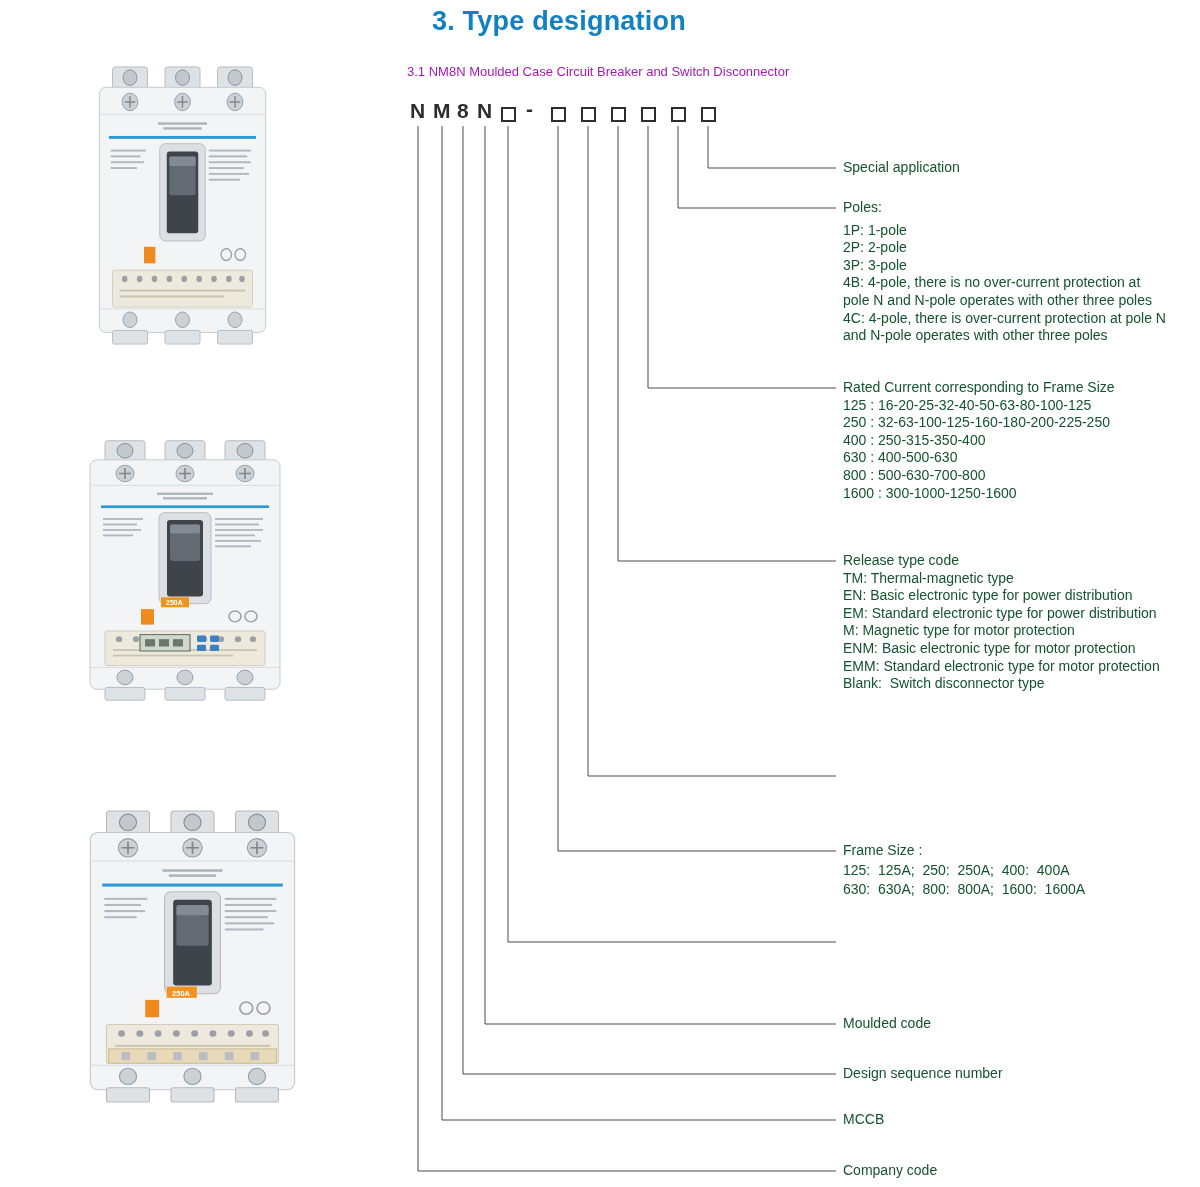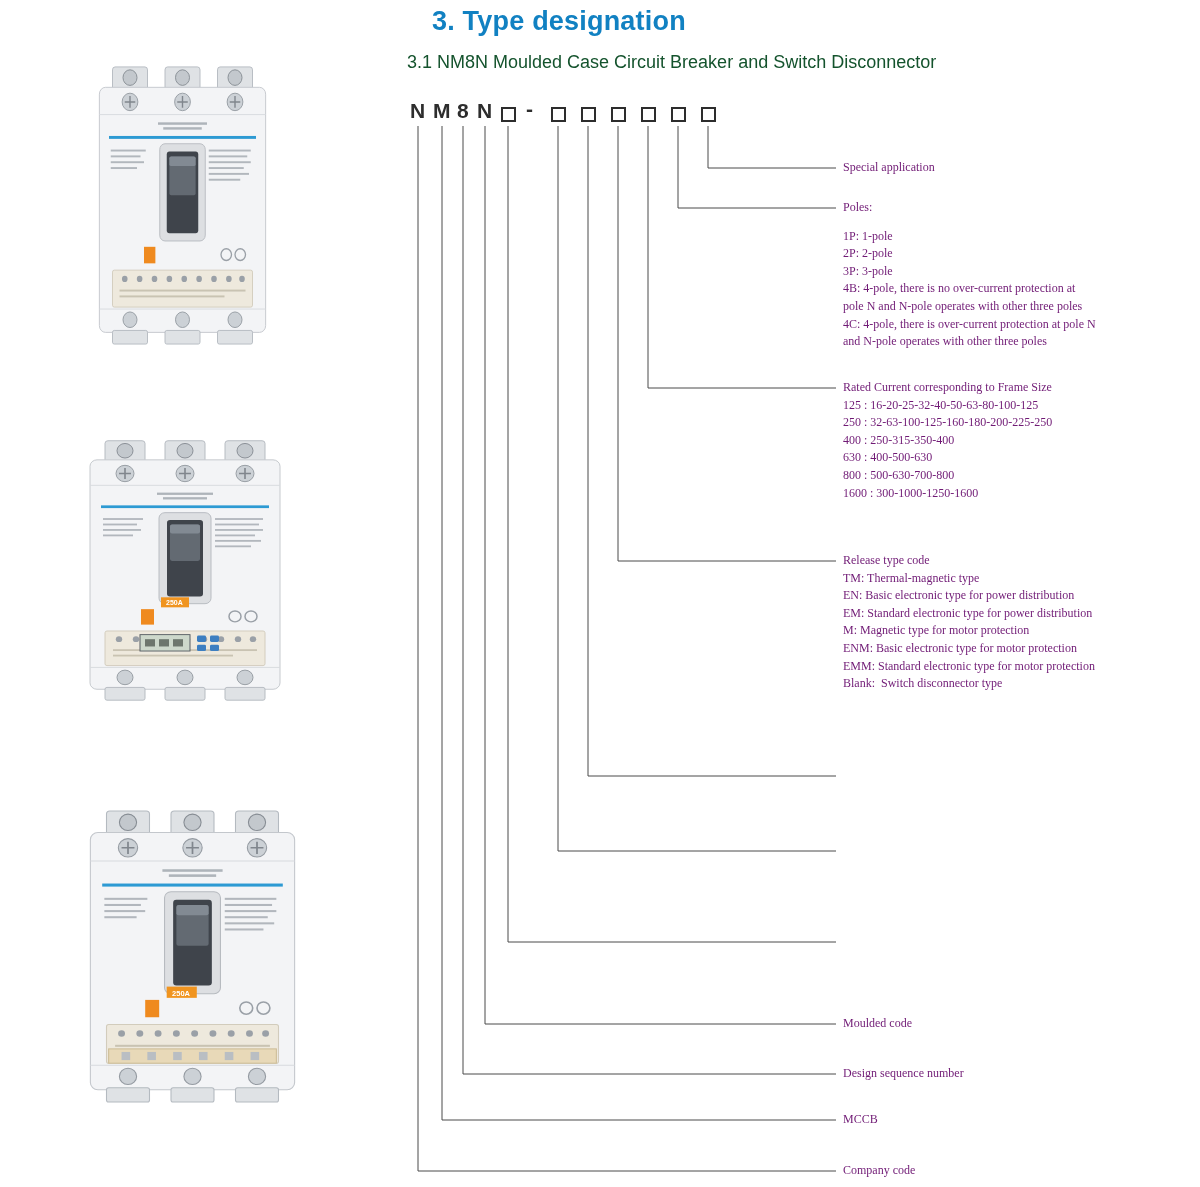--- a/index.html
+++ b/index.html
@@ -1,34 +1,34 @@
 <!DOCTYPE html>
 <html><head>
 <meta charset="utf-8">
 <style>
   * { margin:0; padding:0; box-sizing:border-box; }
   html,body { background:#ffffff; }
   body { font-family:"Liberation Sans", sans-serif; color:#3c3c3c; }
   .page { position:relative; width:1200px; height:1187px; background:#ffffff; overflow:hidden; }
 
   .title { position:absolute; left:408px; top:6px; font-size:27px; font-weight:bold; color:#1181c2; letter-spacing:0.2px;margin-left:24px; }
-  .subtitle { position:absolute; left:407px; top:52px; font-size:18px; color:#14532d; }
+  .subtitle { position:absolute; left:407px; top:64px; font-size:13px; color:#a21caf; }
 
   .code-letter { position:absolute; top:99px; font-size:21px; line-height:24px; font-weight:bold; color:#2d2d2d; }
   .code-sep { position:absolute; top:97px; font-size:21px; line-height:24px; font-weight:bold; color:#2d2d2d; }
   .code-box { position:absolute; top:107px; width:15px; height:15px; border:2px solid #2d2d2d; background:#ffffff; }
 
   .connectors { position:absolute; left:0; top:0; width:1200px; height:1187px; pointer-events:none; }
   .connectors polyline { fill:none; stroke:#4b4b4b; stroke-width:1; }
 
-  .label-block { position:absolute; left:843px; font-size:12px; line-height:17.6px; color:#701a75;font-family:Liberation Serif, serif; }
+  .label-block { position:absolute; left:843px; font-size:14px; line-height:17.6px; color:#14532d; }
   .label-block .lbl-line { white-space:pre; }
   .label-block.lh195 { line-height:19.5px; }
   .label-block.lh22 { line-height:22px; }
-  .head-gap { margin-bottom:11px; }
+  .head-gap { margin-bottom:5px; }
 
   .breaker { position:absolute; }
   .rating-text { font-family:"Liberation Sans", sans-serif; font-size:7px; font-weight:bold; fill:#ffffff; }
 </style>
 </head>
 <body>
 
 <div class="page">
 
   <svg width="0" height="0" style="position:absolute" aria-hidden="true">
@@ -222,20 +222,25 @@
     <div class="lbl-line">TM: Thermal-magnetic type</div>
     <div class="lbl-line">EN: Basic electronic type for power distribution</div>
     <div class="lbl-line">EM: Standard electronic type for power distribution</div>
     <div class="lbl-line">M: Magnetic type for motor protection</div>
     <div class="lbl-line">ENM: Basic electronic type for motor protection</div>
     <div class="lbl-line">EMM: Standard electronic type for motor protection</div>
     <div class="lbl-line">Blank:  Switch disconnector type</div>
   </div>
 
 
+  <div class="label-block lh195" style="top:841px">
+    <div class="lbl-line">Frame Size :</div>
+    <div class="lbl-line">125:  125A;  250:  250A;  400:  400A</div>
+    <div class="lbl-line">630:  630A;  800:  800A;  1600:  1600A</div>
+  </div>
 
 
   <div class="label-block" style="top:1015px">
     <div class="lbl-line">Moulded code</div>
   </div>
 
   <div class="label-block" style="top:1065px">
     <div class="lbl-line">Design sequence number</div>
   </div>
 

